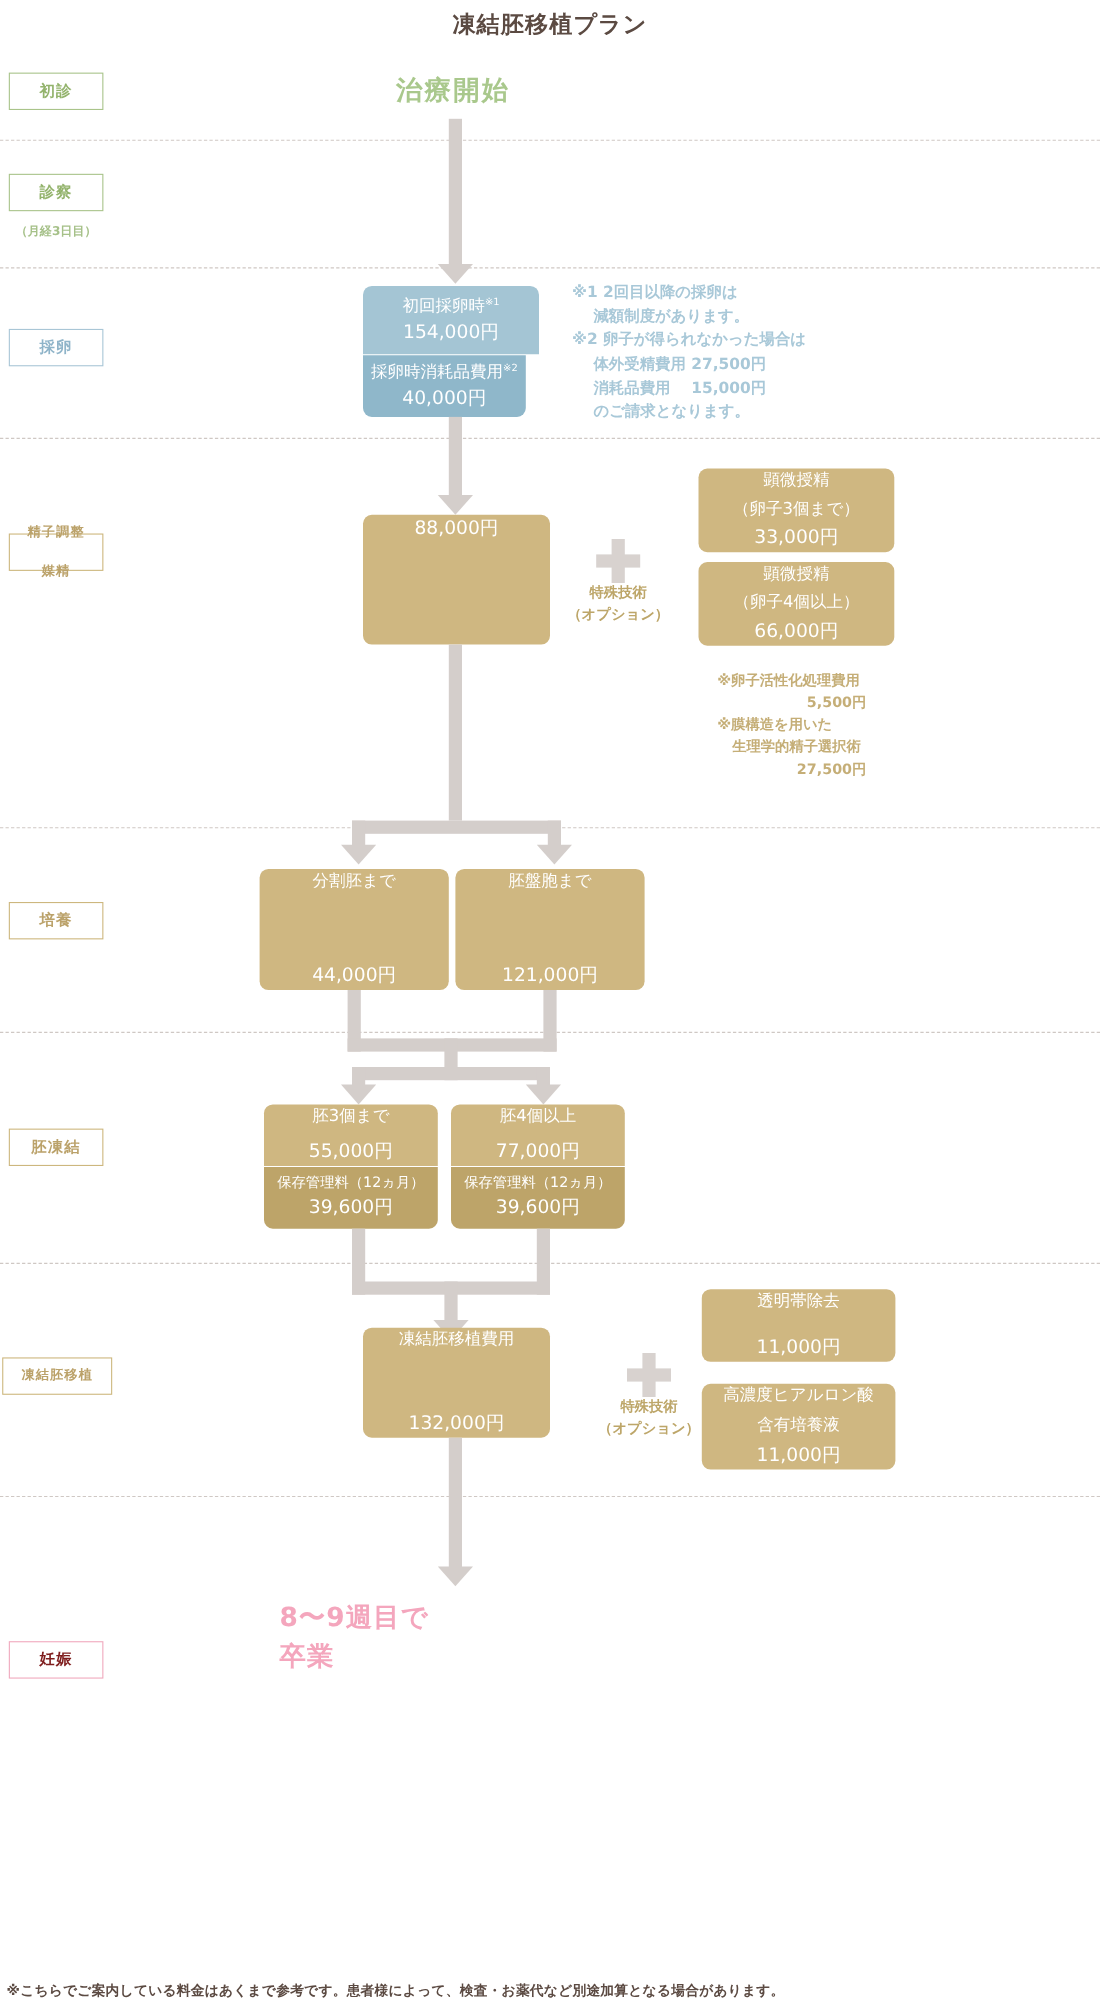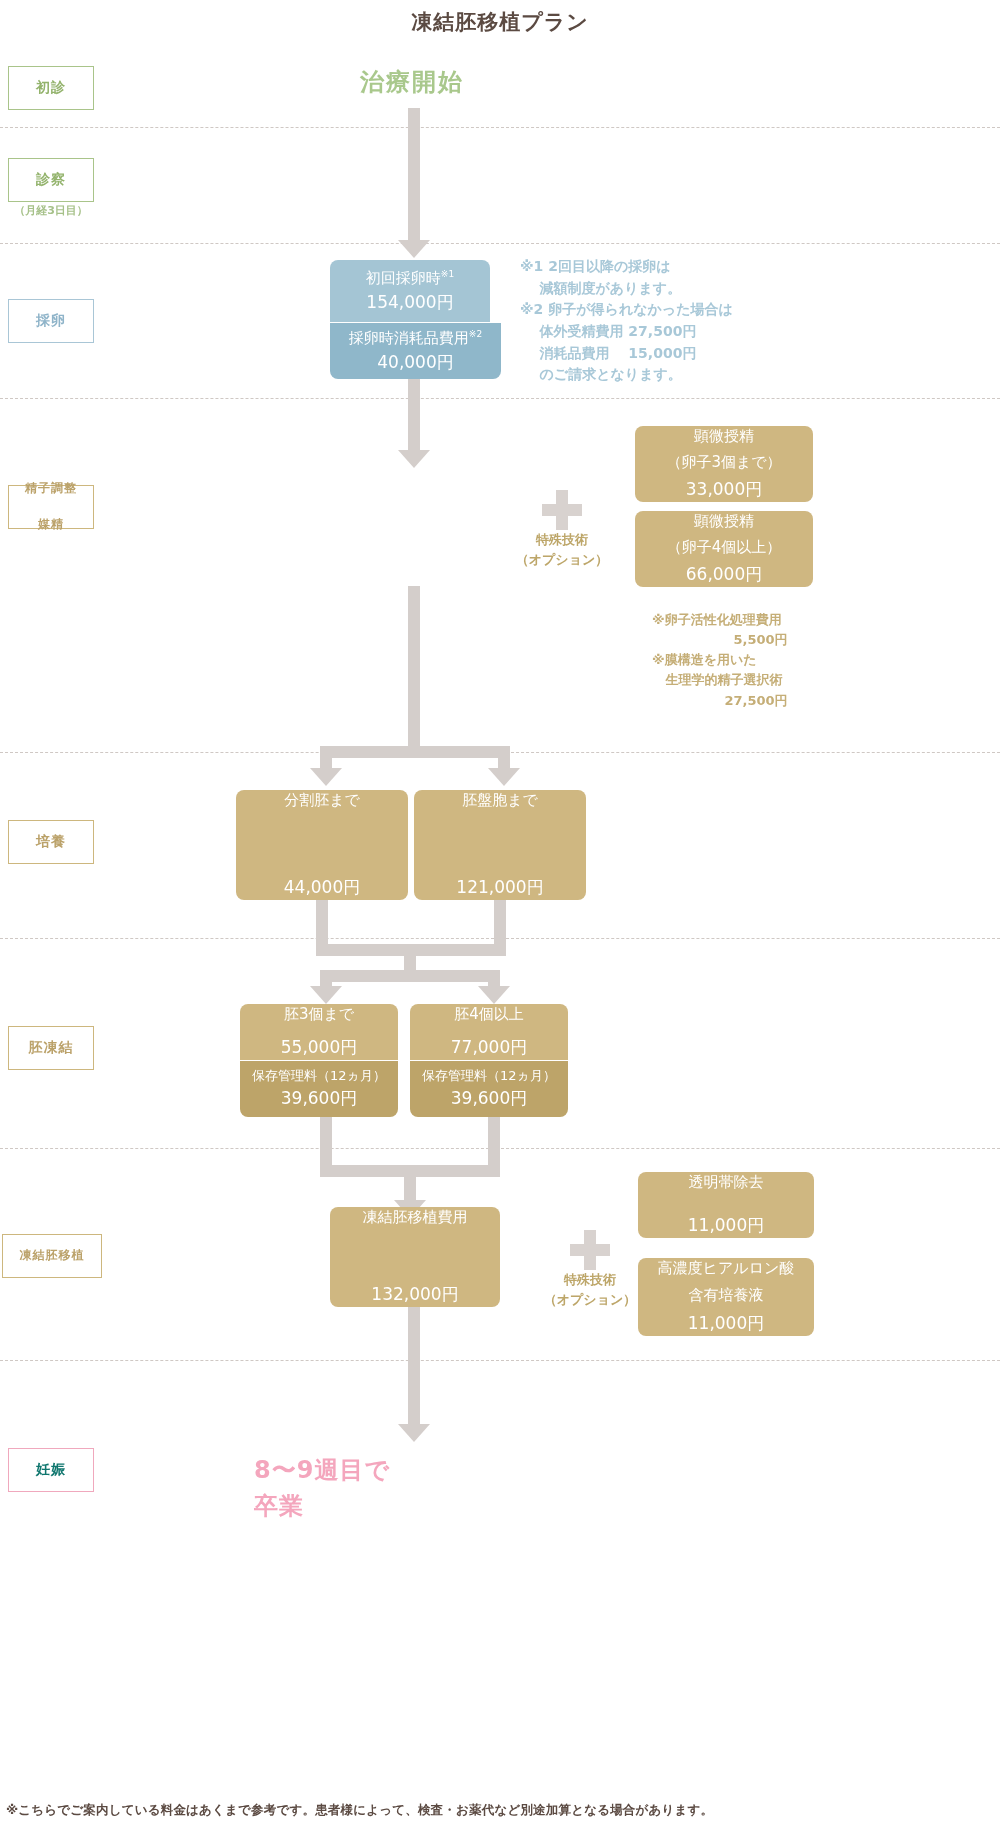--- a/index.html
+++ b/index.html
@@ -22,32 +22,32 @@
 
   
   .sep {
     position: absolute; left: 0; width: 1000px; height: 0;
     border-top: 1px dashed #cfc8c4;
   }
 
   
   .chip {
     position: absolute;
-    width: 86px; height: 44px;
+    width: 86px; height: 34px;
     border: 1px solid #a9c48a;
     background: #ffffff;
     color: #93b36c;
     font-size: 14px; font-weight: bold;
     display: flex; align-items: center; justify-content: center;
     letter-spacing: 1px;
     white-space: nowrap;
   }
   .chip.blue { border-color: #a9c6d6; color: #8fb4c9; }
   .chip.gold { border-color: #cdb77e; color: #bba26a; gap: 22px; }
-  .chip.pink { border-color: #f0a8bd; color: #0f766e; }
+  .chip.pink { border-color: #f0a8bd; color: #7f1d1d; margin-top: 44px; }
   .chip.small { font-size: 12px; line-height: 1.15; }
   .chip-sub {
     position: absolute;
     width: 110px; text-align: center;
     font-size: 11px; color: #a6c189; font-weight: bold;
   }
 
   
   .vline {
     position: absolute; background: #d4cecb; width: 12px;
@@ -184,37 +184,40 @@
 
   <div class="vline" style="left:408px; top:108px; height:140px;"></div>
   <div class="arrowhead" style="left:398px; top:240px;"></div>
 
   <div class="box blue stack-top" style="left:330px; top:260px; width:160px; height:62px;">
     <div>
       <span>初回採卵時</span><sup>※1</sup>
     </div>
     <div class="num">154,000円</div>
   </div>
-  <div class="box blue-dk stack-bottom" style="left:330px; top:323px; width:171px; height:56px;">
+  <div class="box blue-dk stack-bottom" style="left:330px; top:323px; width:148px; height:56px;">
     <div>
       <span>採卵時消耗品費用</span><sup>※2</sup>
     </div>
     <div class="num">40,000円</div>
   </div>
 
   <div class="note blue" style="left:520px; top:256px;">※1 2回目以降の採卵は
     減額制度があります。
 ※2 卵子が得られなかった場合は
     体外受精費用 27,500円
     消耗品費用　 15,000円
     のご請求となります。</div>
 
   <div class="vline" style="left:408px; top:379px; height:75px;"></div>
   <div class="arrowhead" style="left:398px; top:450px;"></div>
 
+  <div class="box gold" style="left:330px; top:468px; width:170px; height:118px;">
+    <div class="num">88,000円</div>
+  </div>
 
   <div class="plus" style="left:542px; top:490px;"></div>
   <div class="opt-label" style="left:497px; top:530px;">
     <div>特殊技術</div>
     <div>（オプション）</div>
   </div>
 
   <div class="box gold" style="left:635px; top:426px; width:178px; height:76px;">
     <div>顕微授精</div>
     <div>（卵子3個まで）</div>

